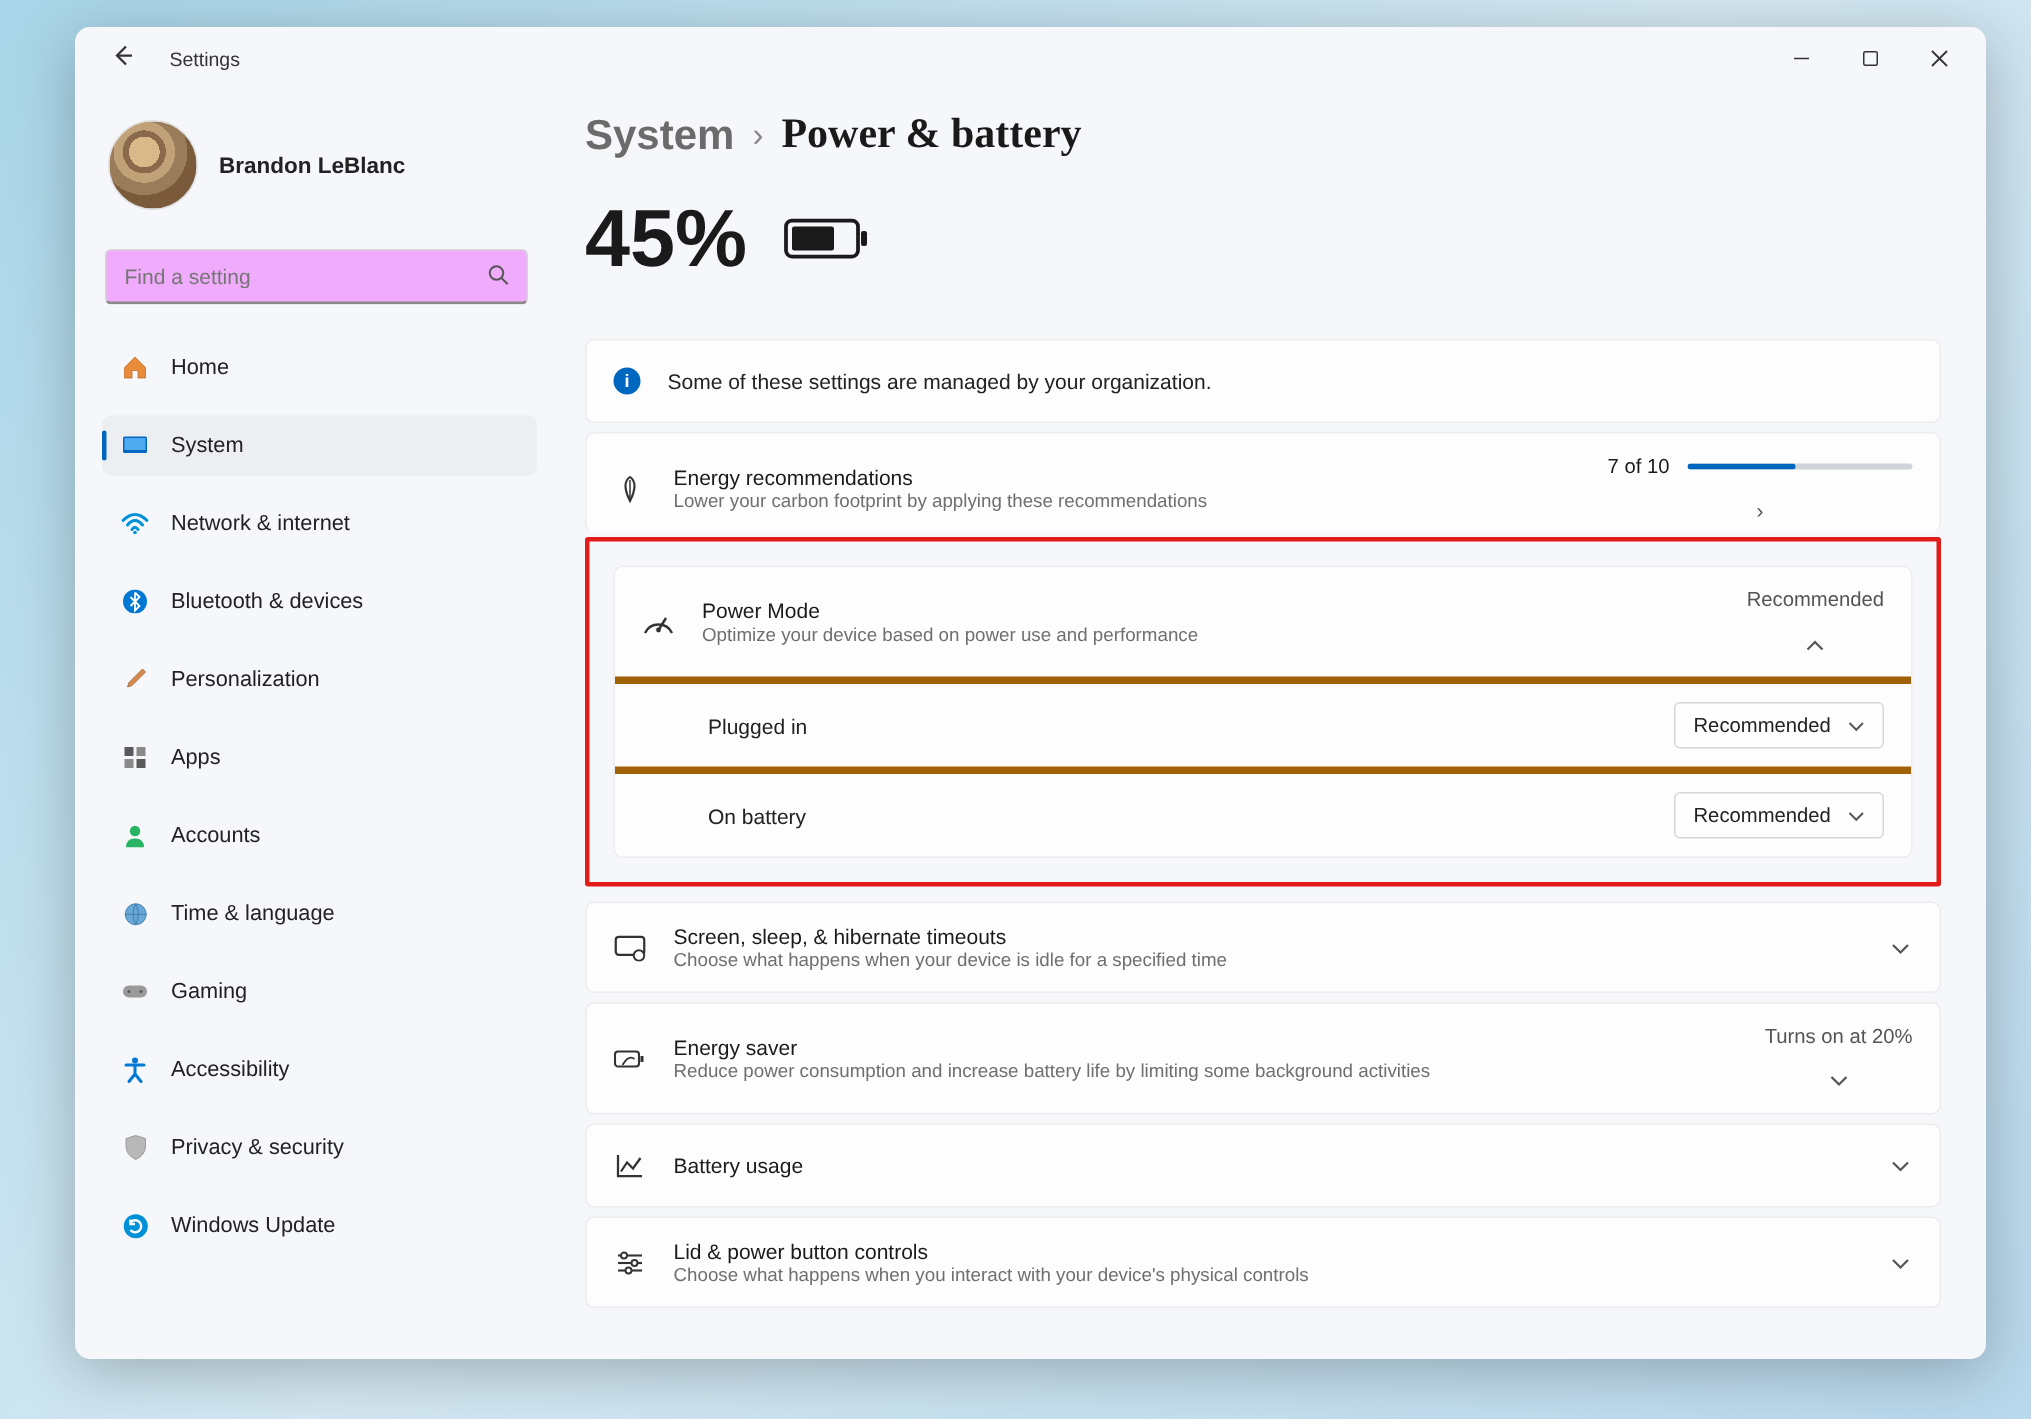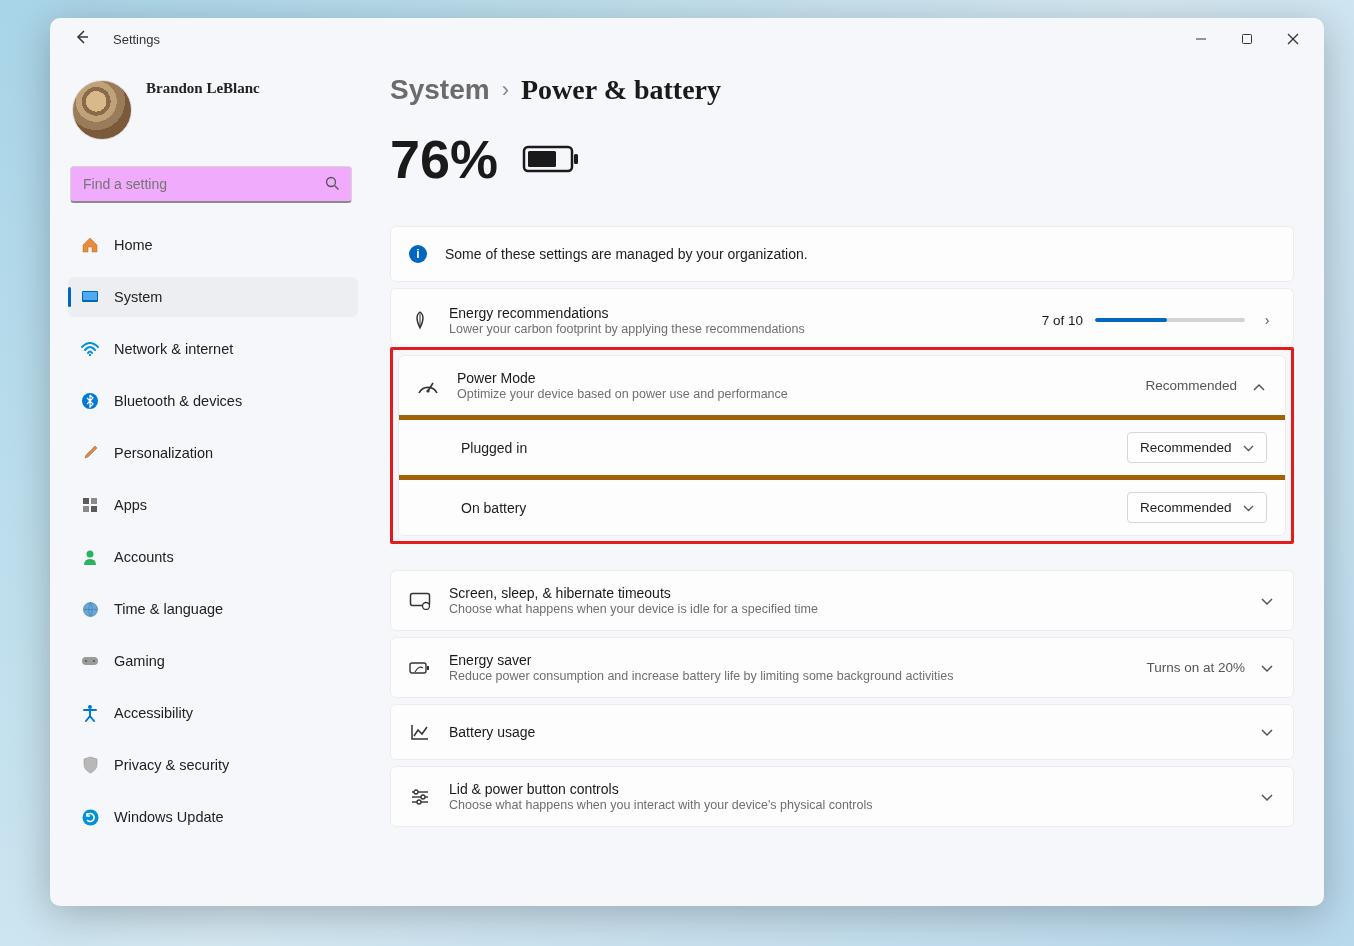--- a/index.html
+++ b/index.html
@@ -67,24 +67,23 @@
   }
   .sidebar {
     width: 320px;
     padding: 12px 12px 12px 18px;
     display: flex;
     flex-direction: column;
     gap: 4px;
   }
   .profile {
     display: flex;
-    align-items: flex-start;
+    align-items: center;
     gap: 14px;
     padding: 8px 4px 18px 4px;
-    font-family: Liberation Serif, serif;
   }
   .avatar {
     width: 60px;
     height: 60px;
     border-radius: 50%;
     background: radial-gradient(circle at 40% 35%, #d9b88a 0 20%, #8a6a4a 20% 28%, #c0a178 28% 40%, #9a7b5a 40% 56%, #7a5a3a 56% 100%);
     overflow: hidden;
     border: 1px solid #e0e0e0;
   }
   .profile-name { font-weight: 600; font-size: 15px; color: #222; }
@@ -195,42 +194,42 @@
   .panel-icon {
     width: 22px;
     display: flex;
     justify-content: center;
     flex-shrink: 0;
     color: #333;
   }
   .panel-body { flex: 1; }
   .panel-title { font-size: 14px; color: #1a1a1a; }
   .panel-sub { font-size: 12.5px; color: #6f6f6f; margin-top: 1px; }
-  .panel-right { display: flex; align-items: center; gap: 14px; }
+  .panel-right { display: flex; align-items: center; gap: 14px; flex-direction: column; }
   .progress-wrap { display: flex; align-items: center; gap: 12px; }
   .progress-label { font-size: 13.5px; color: #1a1a1a; }
   .progress-bar {
     width: 150px; height: 4px;
     background: #d0d4d8;
     border-radius: 2px;
     position: relative;
     overflow: hidden;
   }
   .progress-fill {
     position: absolute; left:0; top:0; bottom:0;
     width: 48%;
     background: #0067c0;
     border-radius: 2px;
   }
   .chevron { font-size: 14px; color: #555; width: 16px; text-align: center; }
   .highlight-box {
     border: 3px solid #e21b1b;
     border-radius: 2px;
-    padding: 5px;
-    margin: -3px 0 20px 0;
+    padding: 16px;
+    margin: -3px 0 4px 0;
   }
   .panel-group {
     background: #fdfdfd;
     border: 1px solid #ececec;
     border-radius: 6px;
     overflow: hidden;
   }
   .panel-row {
     display: flex;
     align-items: center;
@@ -432,21 +431,21 @@
     </div>
 
     <div class="main">
       <div class="breadcrumb">
         <span class="crumb-parent">System</span>
         <span class="crumb-sep">›</span>
         <span class="crumb-current">Power &amp; battery</span>
       </div>
 
       <div class="battery-row">
-        <span class="battery-pct">76%</span>
+        <span class="battery-pct">45%</span>
         <svg class="battery-icon-svg" viewBox="0 0 58 32">
           <rect x="2" y="4" width="48" height="24" rx="4" stroke="#1a1a1a" stroke-width="2.5" fill="none"></rect>
           <rect x="52" y="11" width="4" height="10" rx="1.5" fill="#1a1a1a"></rect>
           <rect x="6" y="8" width="28" height="16" rx="1.5" fill="#1a1a1a"></rect>
         </svg>
       </div>
 
       <div class="panel-list">
 
         <div class="panel info">

